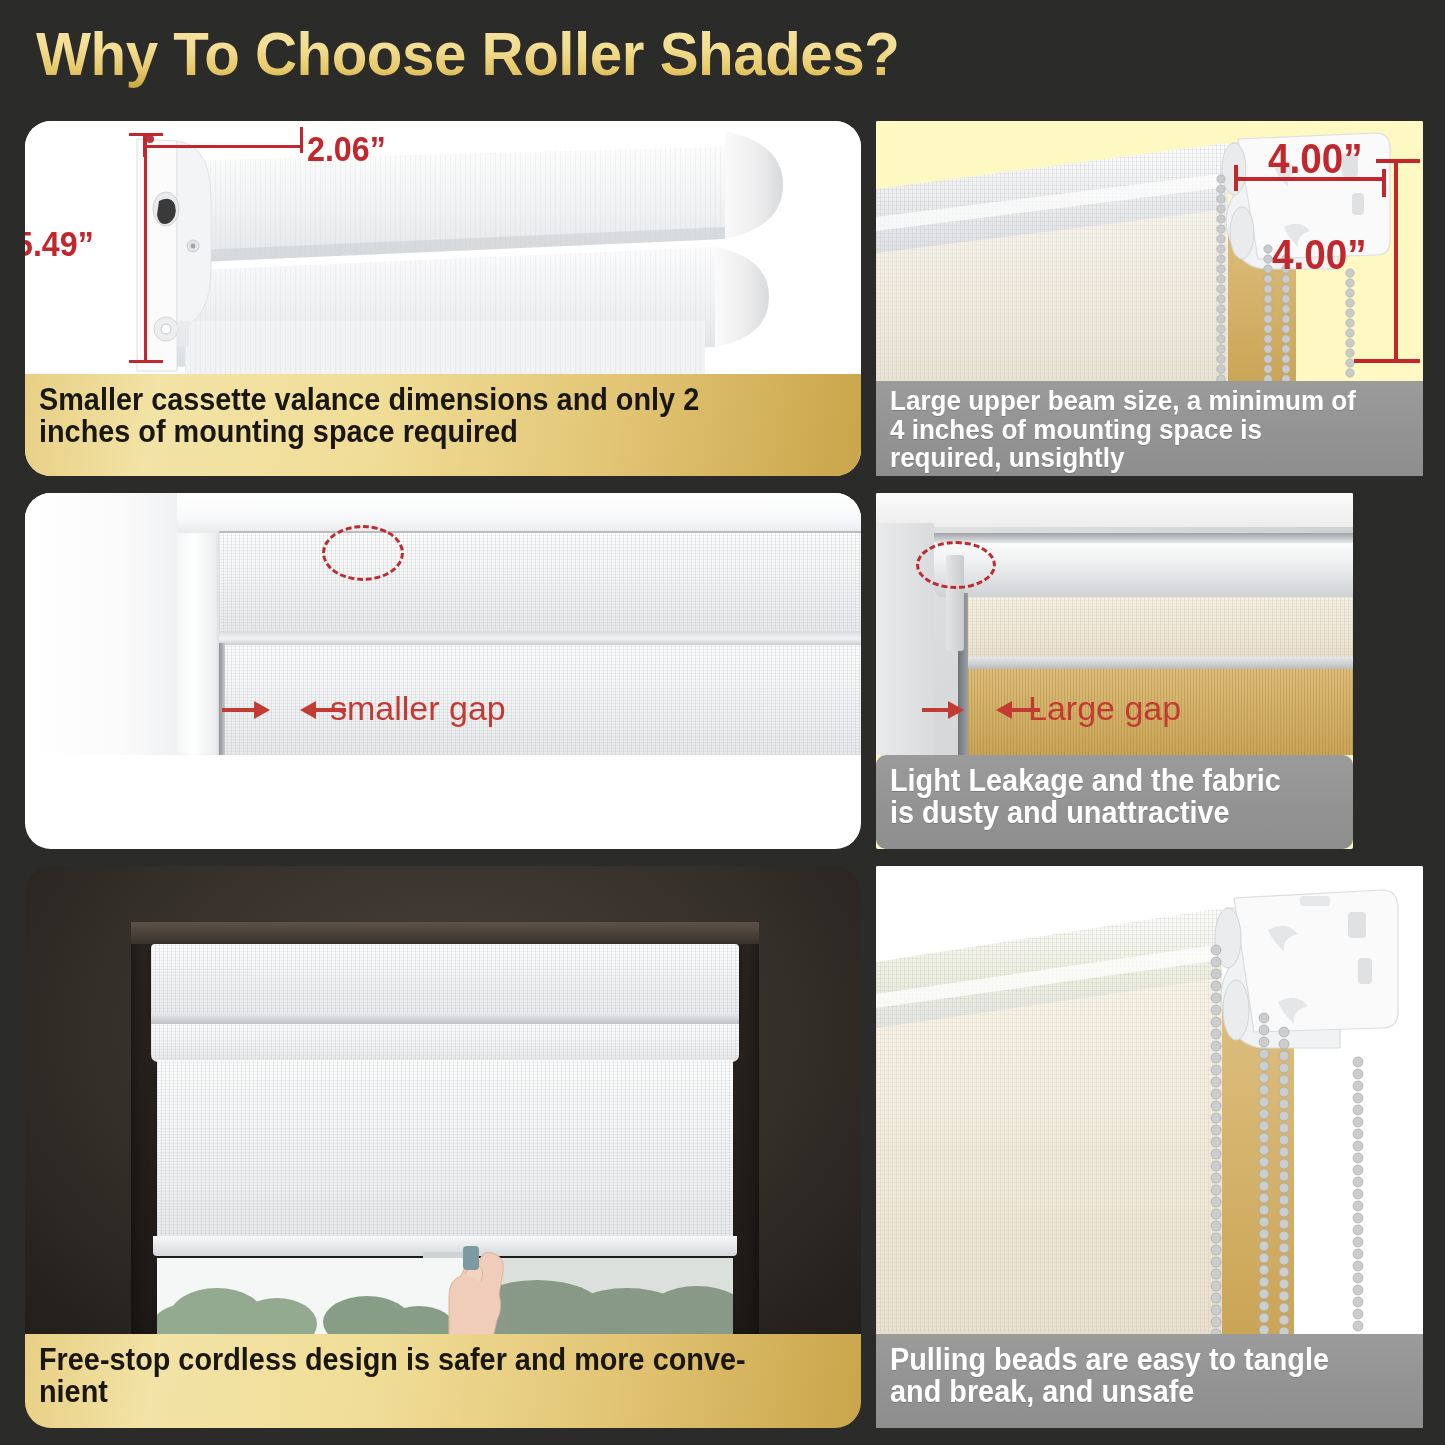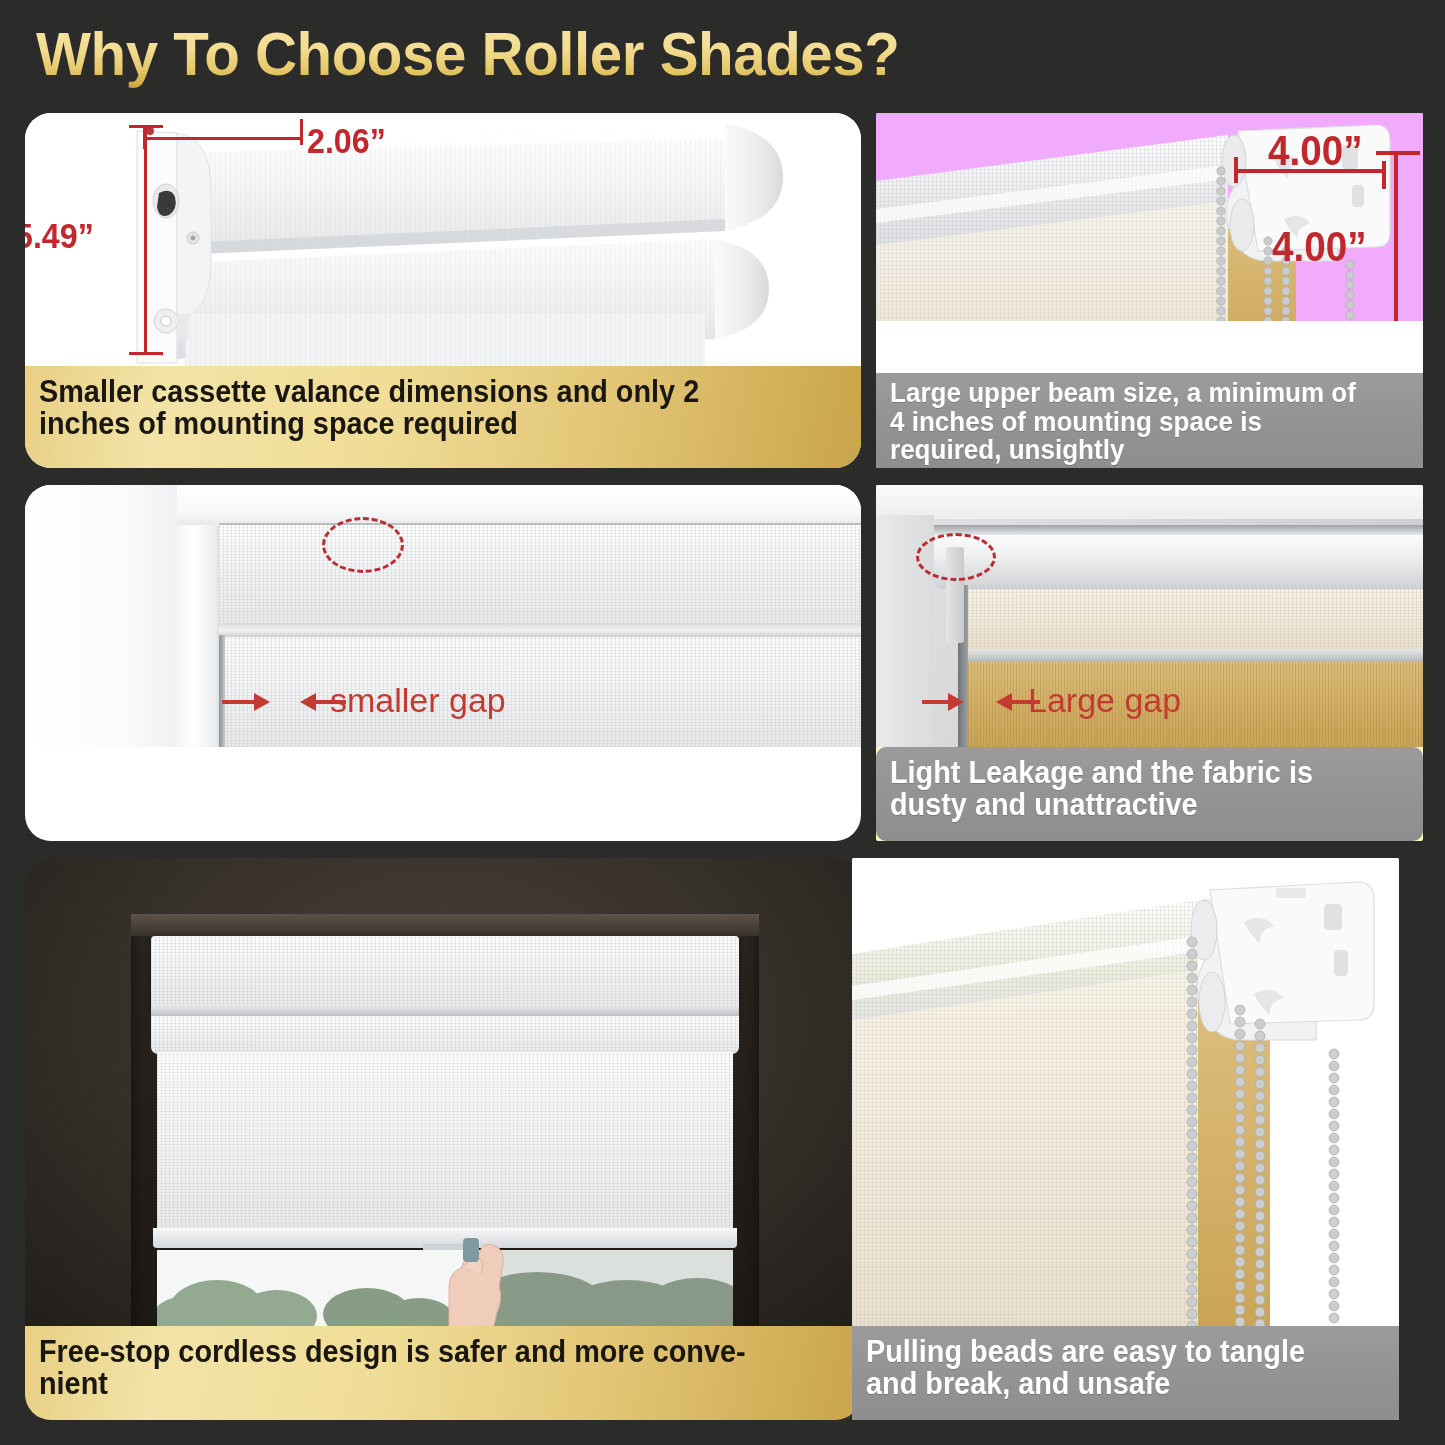--- a/index.html
+++ b/index.html
@@ -18,21 +18,21 @@
     letter-spacing: -0.5px;
     font-family: "Liberation Sans", sans-serif;
     transform: scaleX(0.94); transform-origin: left center;
     background: linear-gradient(180deg,#f6e6a8 0%,#f3dd92 42%,#e7c96b 72%,#c9a338 100%);
     -webkit-background-clip: text; background-clip: text;
     color: transparent; -webkit-text-fill-color: transparent;
     white-space: nowrap;
   }
 
   
-  .panel { position: absolute; overflow: hidden; background:#ffffff; }
+  .panel { position: absolute; overflow: hidden; background:#ffffff;margin-top:8px; }
   .panel.left  { border-radius: 26px; }
   .panel.right { border-radius: 2px; }
 
   .photo { position:absolute; left:0; right:0; top:0; overflow:hidden; }
 
   
   .cap {
     position:absolute; left:0; right:0; bottom:0;
     display:flex; align-items:flex-start;
     padding: 10px 14px 8px 14px;
@@ -150,21 +150,21 @@
       <div class="dimline" style="left:104px; top:12px; width:34px; height:3px;"></div>
       <div class="dimline" style="left:104px; top:239px; width:34px; height:3px;"></div>
       <div class="dimtxt" style="left:-10px; top:103px; font-size:35px;">5.49”</div>
     </div>
     <div class="cap gold" style="height:102px; font-size:31px;">
       <span class="txt">Smaller cassette valance dimensions and only 2 inches of mounting space required</span>
     </div>
   </div>
 
   <div class="panel right" style="left:876px; top:113px; width:547px; height:355px;">
-    <div class="photo" style="height:208px; background:#f0abfc;">
+    <div class="photo" style="height:260px; background:#fef9c3;">
       <svg viewBox="0 0 547 260" width="547" height="260" style="display:block">
         <defs>
           <linearGradient id="p2wh" x1="0" y1="0" x2="0" y2="1">
             <stop offset="0%" stop-color="#fefefe"></stop>
               <stop offset="50%" stop-color="#ebecee"></stop>
             <stop offset="100%" stop-color="#dcdee1"></stop>
           </linearGradient>
           <linearGradient id="p2cr" x1="0" y1="0" x2="0" y2="1">
             <stop offset="0%" stop-color="#f7f3ea"></stop>
               <stop offset="100%" stop-color="#ebe3d2"></stop>
@@ -303,21 +303,21 @@
       <svg class="abs" width="160" height="34" style="left:195px; top:200px;">
         <path d="M2 17 L34 17" stroke="#c33a32" stroke-width="4"></path>
         <path d="M34 8 L50 17 L34 26 Z" fill="#c33a32"></path>
         <path d="M96 8 L80 17 L96 26 Z" fill="#c33a32"></path>
         <path d="M96 17 L126 17" stroke="#c33a32" stroke-width="4"></path>
       </svg>
       <div class="redtxt" style="left:305px; top:196px; font-size:34px;">smaller gap</div>
     </div>
   </div>
 
-  <div class="panel right" style="left:876px; top:485px; width:547px; height:356px; background:#fef9c3;">
+  <div class="panel right" style="left:876px; top:485px; width:477px; height:356px; background:#fef9c3;">
     <div class="photo" style="height:262px; background:linear-gradient(135deg,#e2e3e4 0%,#d2d3d4 60%,#c7c8c9 100%);">
 
       <div class="abs" style="left:0; top:0; width:547px; height:34px; background:linear-gradient(180deg,#fbfbfb,#ededee);"></div>
       <div class="abs" style="left:0; top:30px; width:58px; height:232px; background:linear-gradient(90deg,#e9eaeb,#dadbdc);"></div>
 
       <div class="abs" style="left:58px; top:44px; width:489px; height:60px; background:linear-gradient(180deg,#fdfdfd 0%,#f0f1f2 40%,#cfd2d5 100%); border-radius:0 0 8px 8px;"></div>
       <div class="abs" style="left:58px; top:40px; width:489px; height:10px; background:linear-gradient(180deg,#9ea2a6,#e7e9ea);"></div>
 
       <div class="abs fab-cream" style="left:88px; top:104px; width:459px; height:64px;"></div>
       <div class="abs" style="left:88px; top:164px; width:459px; height:12px; background:linear-gradient(180deg,#e6e7e8,#b9bcbf);"></div>
@@ -382,21 +382,21 @@
         <path d="M36 108 L36 52 q0 -16 12 -20 q6 -18 18 -14 q4 -14 16 -8 q10 4 8 18 l-4 22 q4 14 -2 26 l-6 26 Z" fill="#f0cdbb" stroke="#dcb3a0" stroke-width="1"></path>
         <path d="M52 30 q6 -12 14 -8 q6 4 2 16" fill="#f3d4c3" stroke="#dcb3a0" stroke-width="1"></path>
         <rect x="50" y="2" width="16" height="24" rx="4" fill="#7d9aa0"></rect>
       </svg>
     </div>
     <div class="cap gold" style="height:94px; font-size:31px;">
       <span class="txt">Free-stop cordless design is safer and more conve-nient</span>
     </div>
   </div>
 
-  <div class="panel right" style="left:852px; top:858px; width:547px; height:562px;">
+  <div class="panel right" style="left:876px; top:858px; width:547px; height:562px;">
     <div class="photo" style="height:468px; background:#ffffff;">
       <svg viewBox="0 0 547 468" width="547" height="468" style="display:block">
         <defs>
           <linearGradient id="p6wh" x1="0" y1="0" x2="0" y2="1">
             <stop offset="0%" stop-color="#fdfdfd"></stop>
               <stop offset="55%" stop-color="#eceee0"></stop>
             <stop offset="100%" stop-color="#e2e4e6"></stop>
           </linearGradient>
           <linearGradient id="p6cr" x1="0" y1="0" x2="0" y2="1">
             <stop offset="0%" stop-color="#f8f3e8"></stop>

